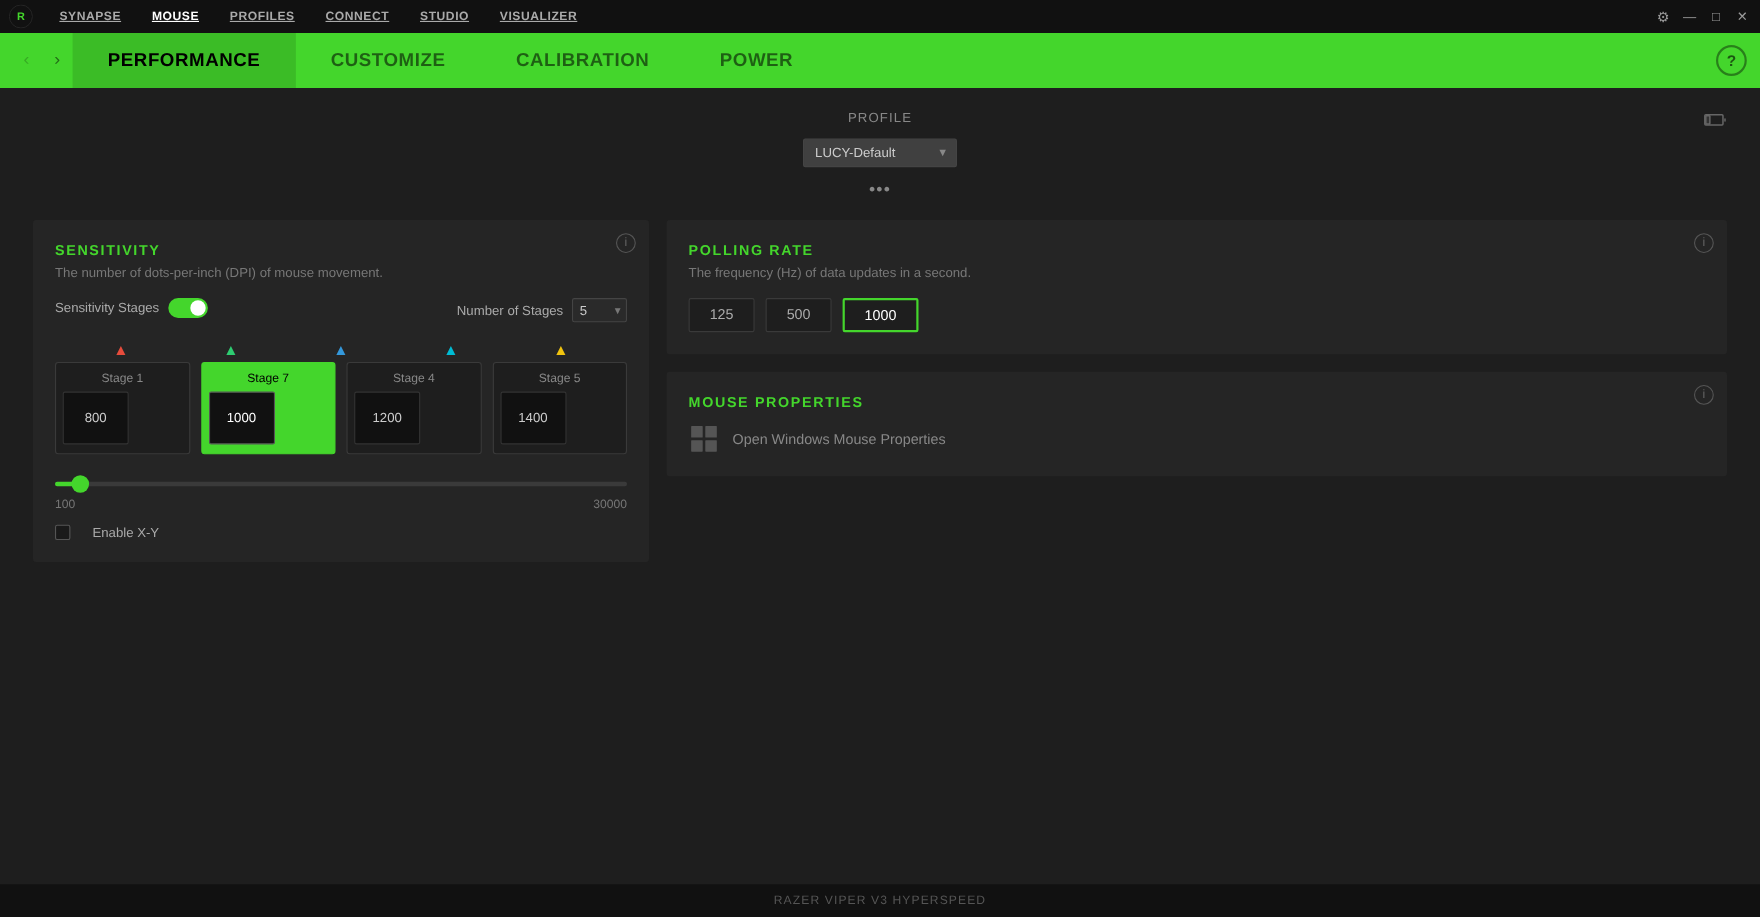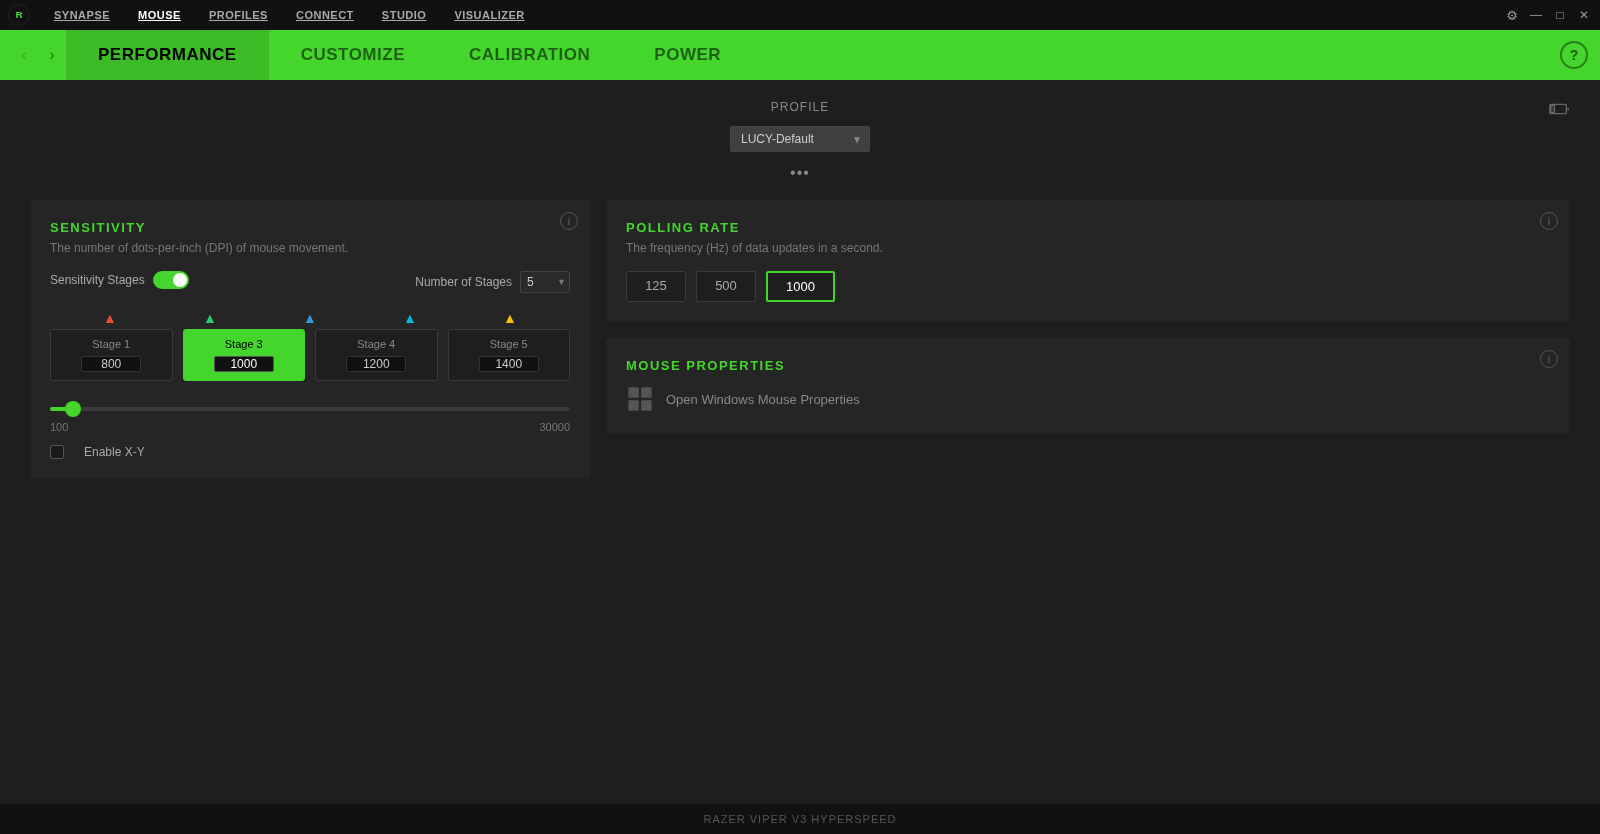--- a/index.html
+++ b/index.html
@@ -301,41 +301,40 @@
       margin-bottom: 16px;
     }
     .stage-box {
       flex: 1;
       background: #1e1e1e;
       border: 1px solid #3a3a3a;
       border-radius: 3px;
       padding: 8px 6px;
       display: flex;
       flex-direction: column;
-      align-items: center;
       gap: 6px;
     }
     .stage-box.active {
       background: #44d62c;
       border-color: #44d62c;
     }
     .stage-box-label {
       font-size: 11px;
       color: #888;
       text-align: center;
     }
     .stage-box.active .stage-box-label { color: #000; }
     .stage-box-value {
       width: 60px;
       background: #111;
       border: 1px solid #333;
       color: #ccc;
       font-size: 12px;
       text-align: center;
-      padding: 0 2px;
+      padding: 16px 2px;
       border-radius: 2px;
     }
     .stage-box.active .stage-box-value {
       background: #222;
       border-color: #555;
       color: #fff;
     }
 
     
     .slider-container {
@@ -575,21 +574,21 @@
           <span class="dot-yellow">▲</span>
         </div>
       </div>
 
       <div class="stages-row">
         <div class="stage-box">
           <div class="stage-box-label">Stage 1</div>
           <input class="stage-box-value" type="text" value="800" style="">
         </div>
         <div class="stage-box active">
-          <div class="stage-box-label">Stage 3</div>
+          <div class="stage-box-label">Stage 7</div>
           <input class="stage-box-value" type="text" value="1000" style="background: rgb(17, 17, 17); border: 1px solid rgb(85, 85, 85); color: rgb(255, 255, 255);">
         </div>
         <div class="stage-box">
           <div class="stage-box-label">Stage 4</div>
           <input class="stage-box-value" type="text" value="1200" style="">
         </div>
         <div class="stage-box">
           <div class="stage-box-label">Stage 5</div>
           <input class="stage-box-value" type="text" value="1400" style="">
         </div>

